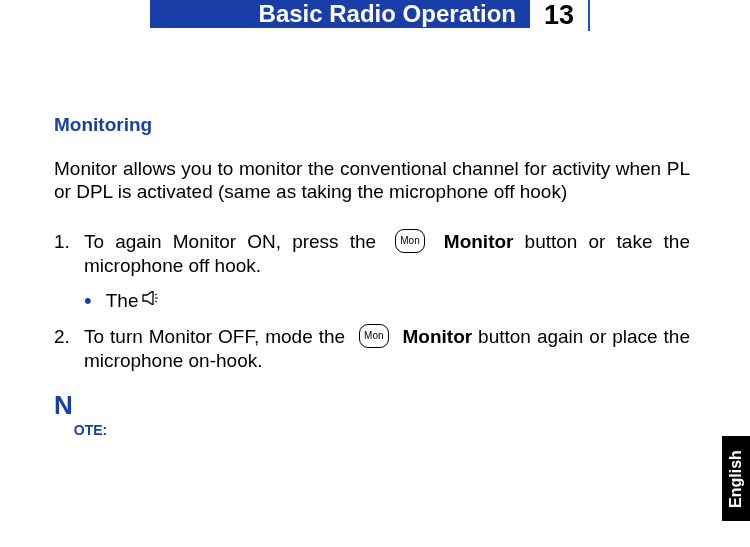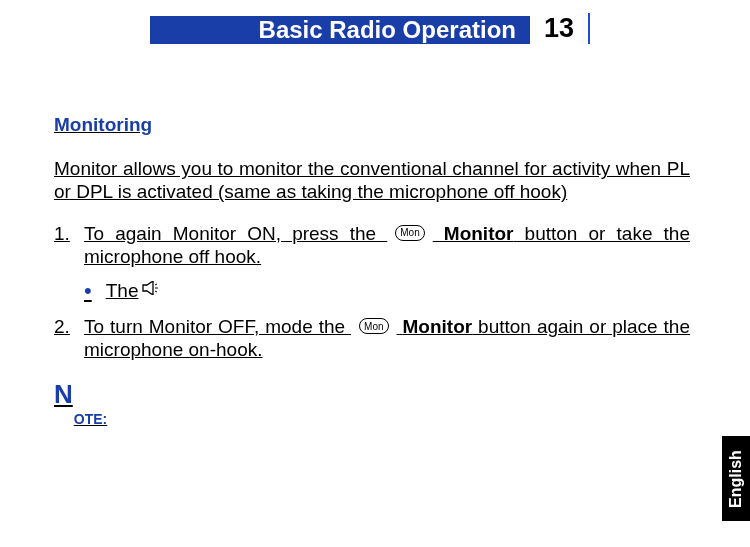--- a/index.html
+++ b/index.html
@@ -1,17 +1,17 @@
 <!DOCTYPE html>
 <html><head>
 <meta charset="utf-8">
 <style>
   * { box-sizing: border-box; margin: 0; padding: 0; }
   html, body { width: 750px; height: 547px; font-family: Arial, Helvetica, sans-serif; background: #fff; color: #000; position: relative; }
-  .header { display: flex; align-items: flex-end; height: 44px; }
+  .header { display: flex; align-items: flex-start; height: 44px; }
   .header-spacer-left { flex: 1; }
   .header-title {
     background: #1a3ea8;
     color: #fff;
     font-weight: bold;
     font-size: 24px;
     display: flex;
     align-items: center;
     justify-content: flex-end;
     padding: 0 14px 0 40px;
@@ -24,44 +24,43 @@
     align-items: center;
     justify-content: center;
     padding: 0 14px;
     border-right: 2px solid #1d4ed8;
   }
   .header-right { width: 160px; }
   .content {
     padding: 70px 60px 0 54px;
     font-size: 19px;
     line-height: 1.18;
-    text-decoration: underline;
   }
   .section-heading {
     color: #1a3ea8;
     font-weight: bold;
     font-size: 19px;
     margin-bottom: 22px;
   }
-  .intro { margin-bottom: 20px; text-align: justify; }
+  .intro { margin-bottom: 28px; text-align: justify; }
   .step { display: flex; margin-bottom: 12px; text-align: justify; }
   .step-num { width: 30px; flex: none; }
   .step-body { flex: 1; }
   .bullet-row { display: flex; align-items: center; margin: 10px 0 14px 30px; }
   .bullet-dot { color: #1a3ea8; font-size: 22px; line-height: 1; margin-right: 14px; }
   .mon-btn {
     display: inline-flex;
     align-items: center;
     justify-content: center;
     border: 1.5px solid #000;
     border-radius: 9px;
     font-size: 10px;
     font-family: Arial, sans-serif;
     padding: 1px 4px 1px 4px;
-    height: 16px;
+    height: 24px;
     vertical-align: middle;
     margin: 0 8px;
     position: relative;
     top: -2px;
   }
   .speaker-icon {
     display: inline-block;
     vertical-align: middle;
     margin: 0 4px;
     position: relative;

